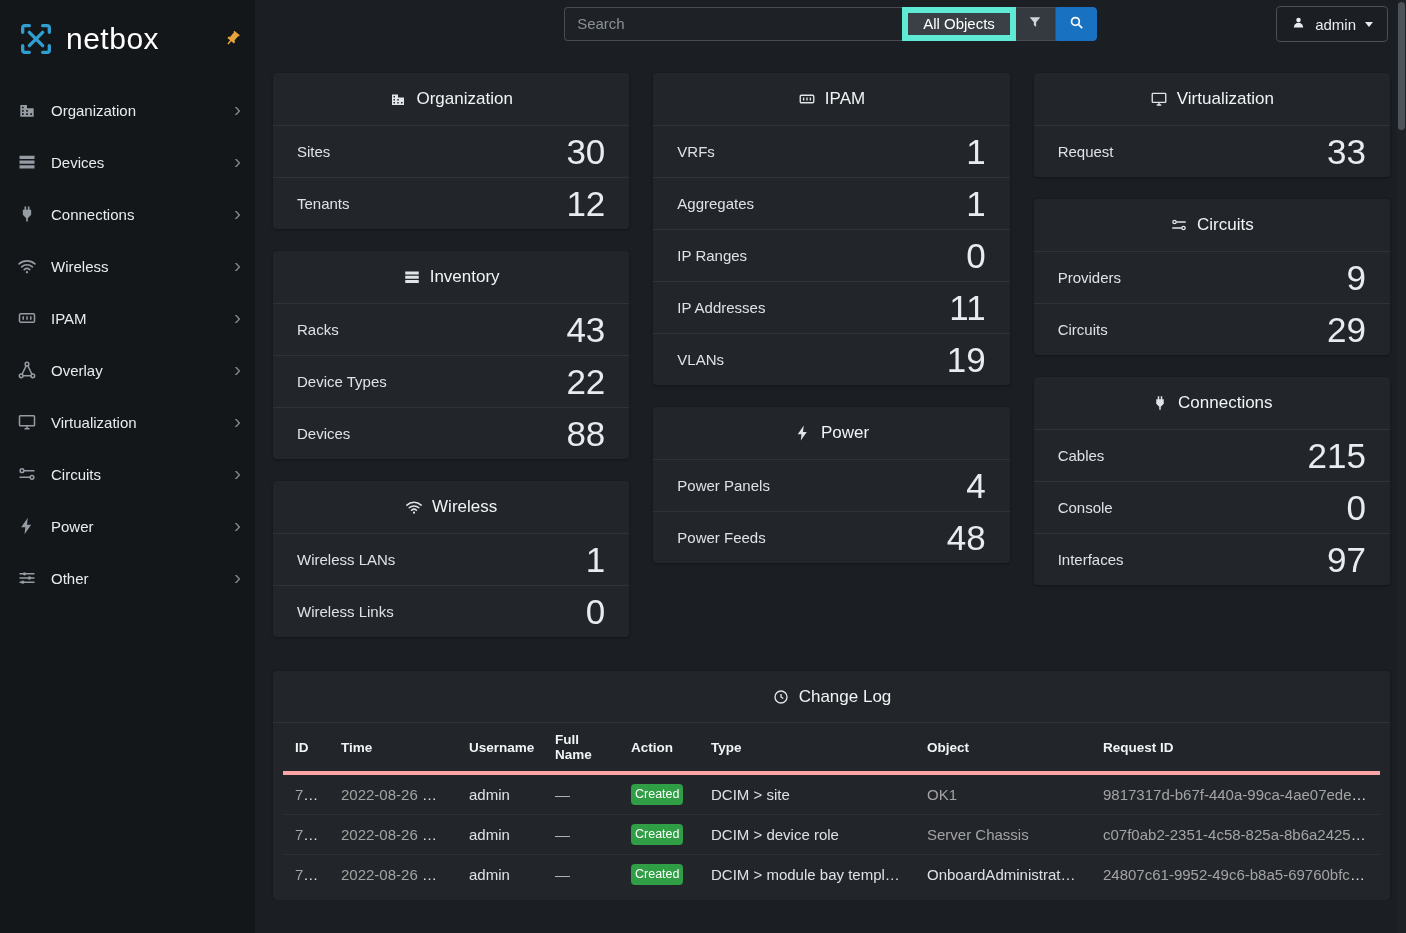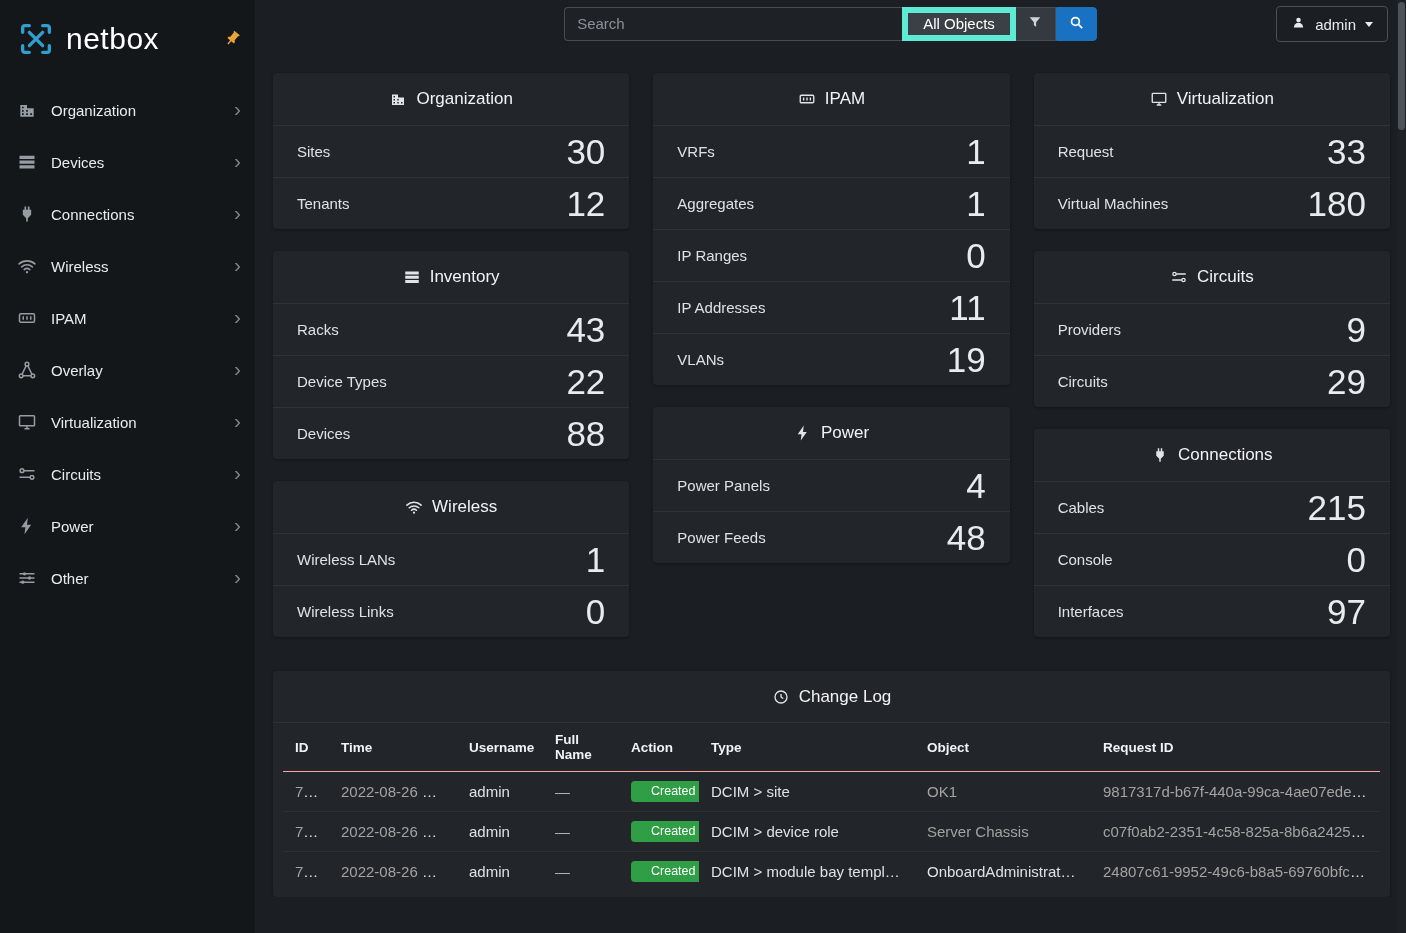--- a/index.html
+++ b/index.html
@@ -49,27 +49,27 @@
   .card-icon svg { width:18px; height:18px; }
   .stat-row { height:52px; display:flex; align-items:center; justify-content:space-between;
     padding:0 24px; border-top:1px solid #2e3338; text-decoration:none; color:inherit; cursor:pointer; }
   .stat-label { font-size:15px; color:#dee2e6; }
   .stat-value { font-size:35px; color:#e9ecef; font-weight:400; }
   
   .changelog { margin-top:34px; }
   .changelog .card-header { border-bottom:1px solid #2e3338; }
   .table-wrap { padding:0 10px 6px; }
   table { width:100%; border-collapse:collapse; table-layout:fixed; }
-  th { text-align:left; padding:9px 12px; font-size:13.5px; font-weight:700; color:#f1f3f5; border-bottom:1px solid #fca5a5; }
+  th { text-align:left; padding:9px 12px; font-size:13.5px; font-weight:700; color:#f1f3f5; border-bottom:4px solid #fca5a5; }
   td { padding:9px 12px; font-size:15px; color:#dee2e6; border-bottom:1px solid #2b3034;
     white-space:nowrap; overflow:hidden; text-overflow:ellipsis; }
   tbody tr:last-child td { border-bottom:none; }
   .link { color:#a3a3a3; text-decoration:none; cursor:pointer; }
   .muted { color:#aab1b7; }
-  .badge-created { display:inline-block; padding:3px 20px 4px; border-radius:4px; background:#2f9e44; color:#fff; font-size:12.5px; font-weight:500; }
+  .badge-created { display:inline-block; padding:3px 4px 4px; border-radius:4px; background:#2f9e44; color:#fff; font-size:12.5px; font-weight:500; }
   
   .scrollbar { position:fixed; top:0; right:0; width:9px; height:100%; background:#1e2226; }
   .scrollbar-thumb { position:absolute; top:2px; right:1px; width:7px; height:128px; background:#4d5359; border-radius:4px; cursor:grab; }
 </style>
 </head>
 <body>
 
 <aside class="sidebar">
   <div class="brand">
     <span class="logo-icon">
@@ -354,24 +354,20 @@
               <svg viewBox="0 0 24 24" fill="none" stroke="currentColor" stroke-width="1.8">
                   <rect x="3" y="4.5" width="18" height="12" rx="1"></rect>
                   <path d="M9 20h6M12 16.5V20"></path>
                 </svg>
             </span>
             <span>Virtualization</span>
           </div>
           <a class="stat-row">
             <span class="stat-label">Request</span>
             <span class="stat-value">33</span>
-          </a>
-          <a class="stat-row">
-            <span class="stat-label">Virtual Machines</span>
-            <span class="stat-value">180</span>
           </a>
         </section>
 
         <section class="card">
           <div class="card-header">
             <span class="card-icon">
               <svg viewBox="0 0 24 24" fill="none" stroke="currentColor" stroke-width="1.8">
                   <circle cx="6" cy="8" r="2.2"></circle>
                   <circle cx="18" cy="16" r="2.2"></circle>
                   <path d="M8.2 8H21M3 16h12.6"></path>

